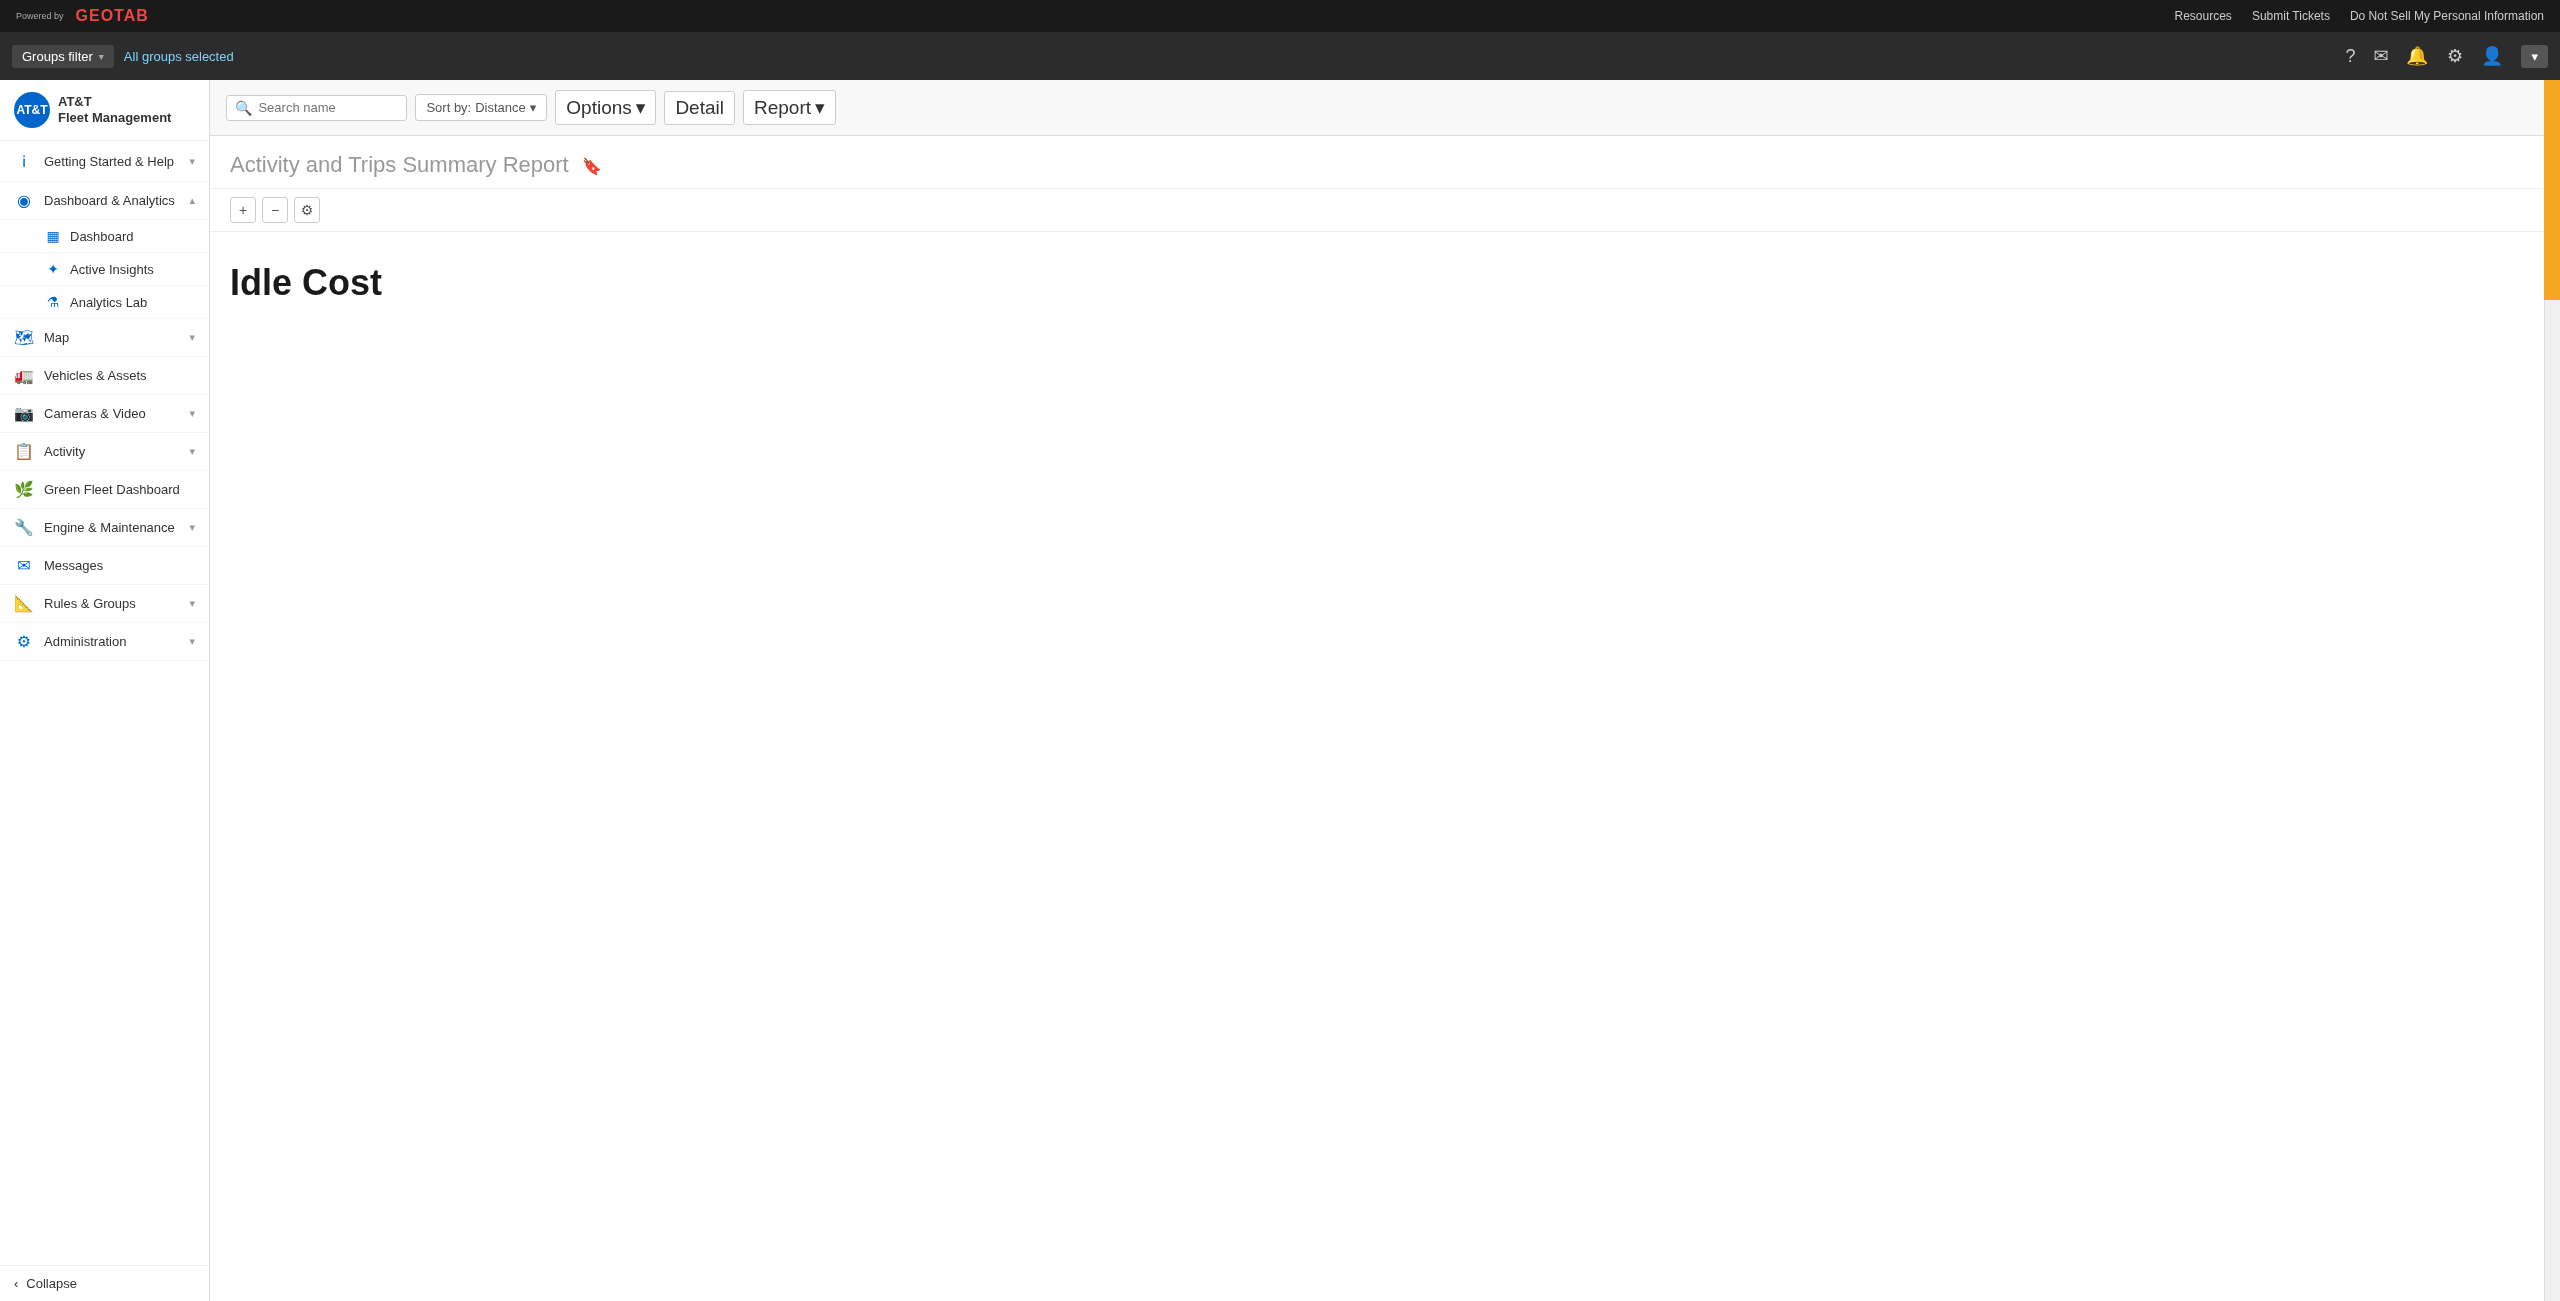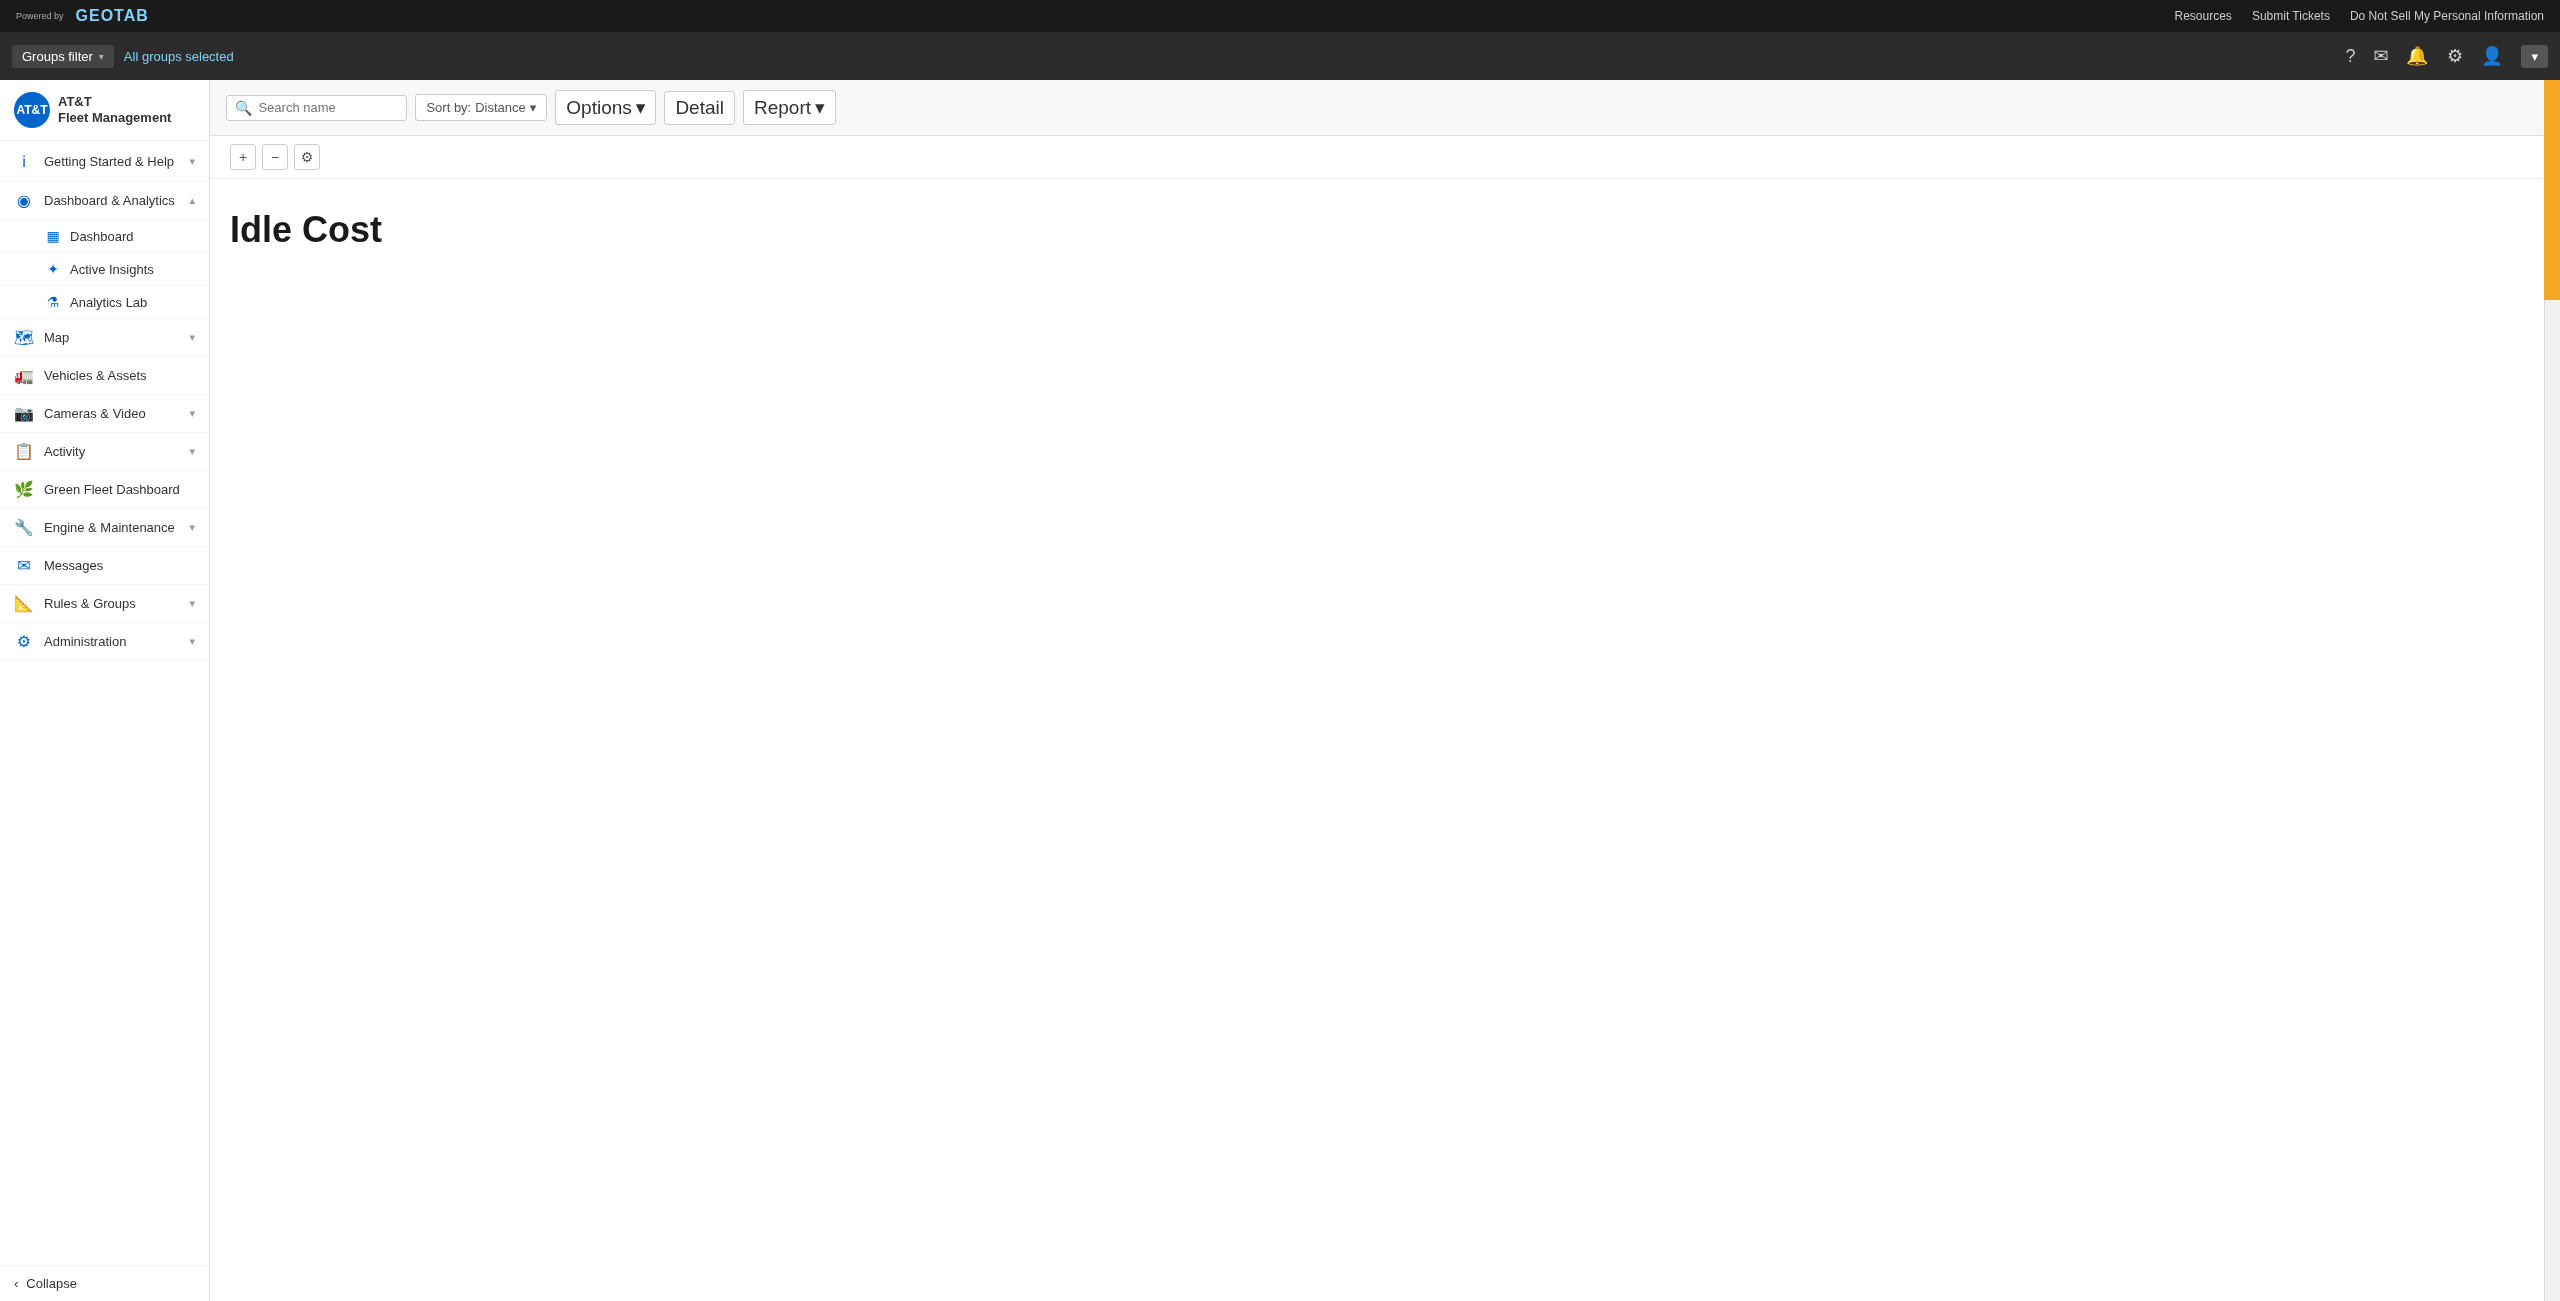--- a/index.html
+++ b/index.html
@@ -249,21 +249,21 @@
       right: 0;
       width: 16px;
       height: 220px;
       background: #f5a623;
       border-radius: 0;
     }
 
     
     .geotab-logo { color: #fff; font-size: 12px; display: flex; align-items: center; gap: 12px; }
     .geotab-logo .powered { font-size: 9px; color: #aaa; }
-    .geotab-logo .brand { font-size: 16px; font-weight: bold; color: #7dd3fc; letter-spacing: 1px; }
+    .geotab-logo .brand { font-size: 16px; font-weight: bold; color: #ef4444; letter-spacing: 1px; }
   </style>
 </head>
 <body>
 
 <div class="top-bar">
   <div class="top-bar-left">
     <div class="geotab-logo">
       <span class="powered">Powered by</span>
       <span class="brand">GEOTAB</span>
     </div>
@@ -410,20 +410,27 @@
         </button>
         <button class="detail-btn">
           <span>Detail</span>
         </button>
         <button class="report-btn">
           <span>Report</span>
           <span>▾</span>
         </button>
       </div>
 
+      <div class="report-title-area">
+        <h2>
+          <span>Activity and Trips</span>
+          <span style="color:#999; font-weight:300;"> <span>Summary Report</span></span>
+          <span class="bookmark-icon">🔖</span>
+        </h2>
+      </div>
 
       <div class="chart-controls">
         <button class="chart-ctrl-btn">+</button>
         <button class="chart-ctrl-btn">−</button>
         <button class="chart-ctrl-btn">⚙</button>
       </div>
 
       <div class="chart-area">
         <div class="idle-cost-card">
           <div class="idle-cost-label">Idle Cost</div>

